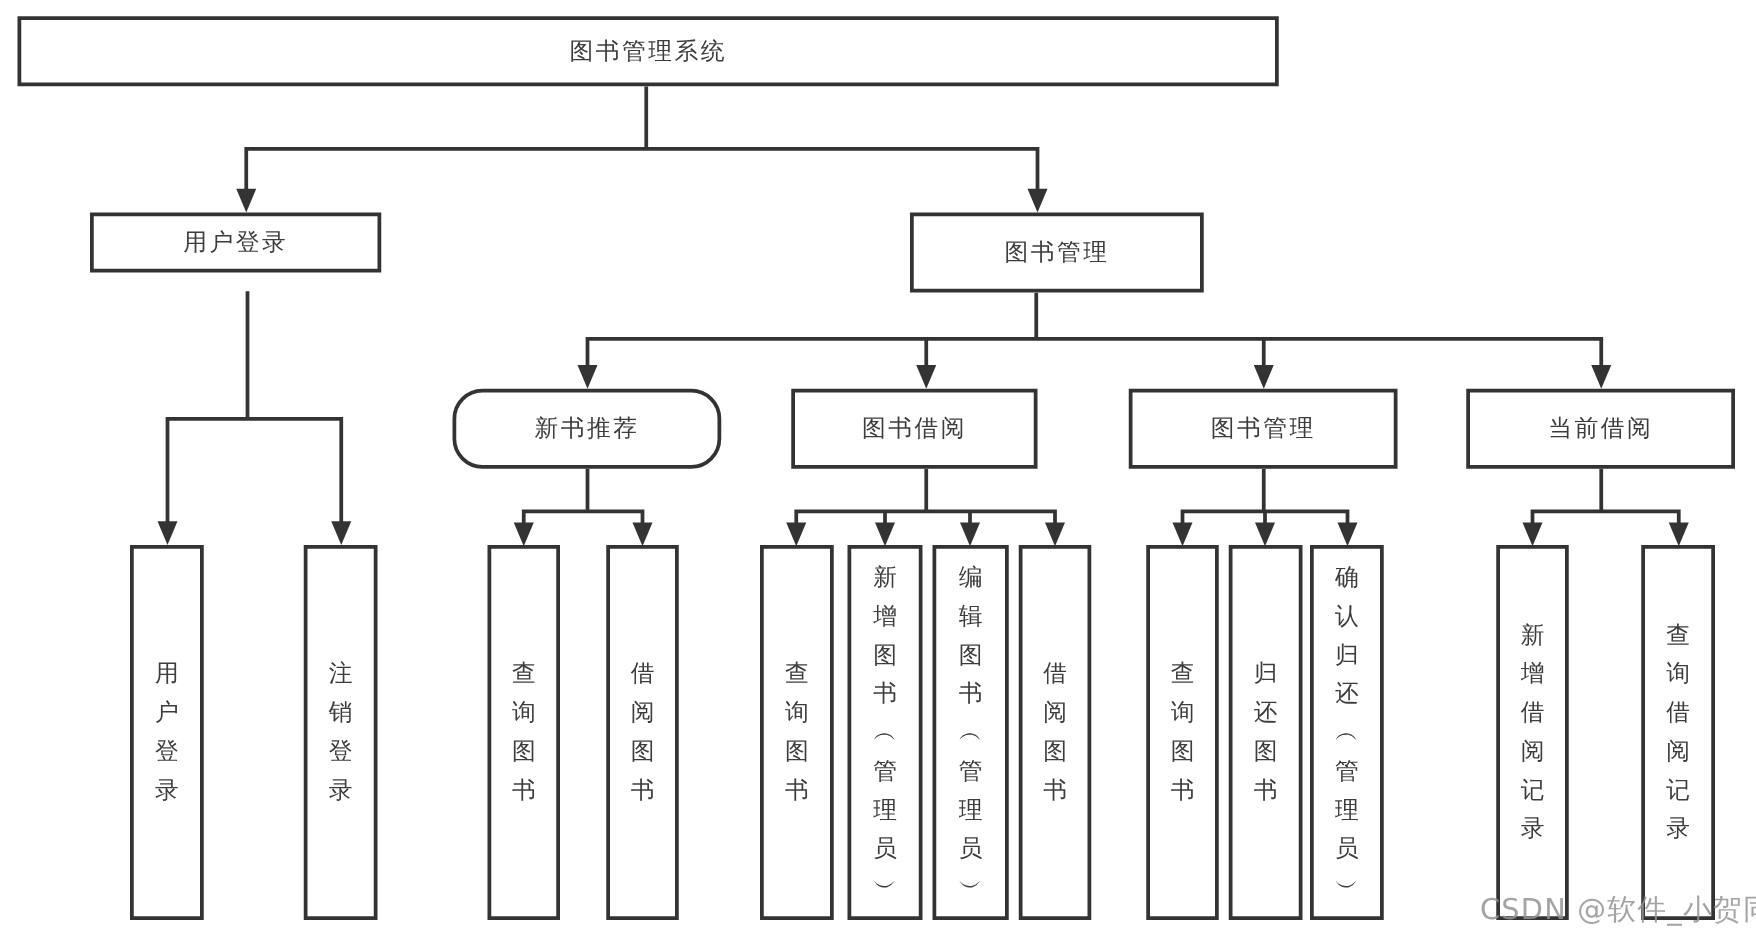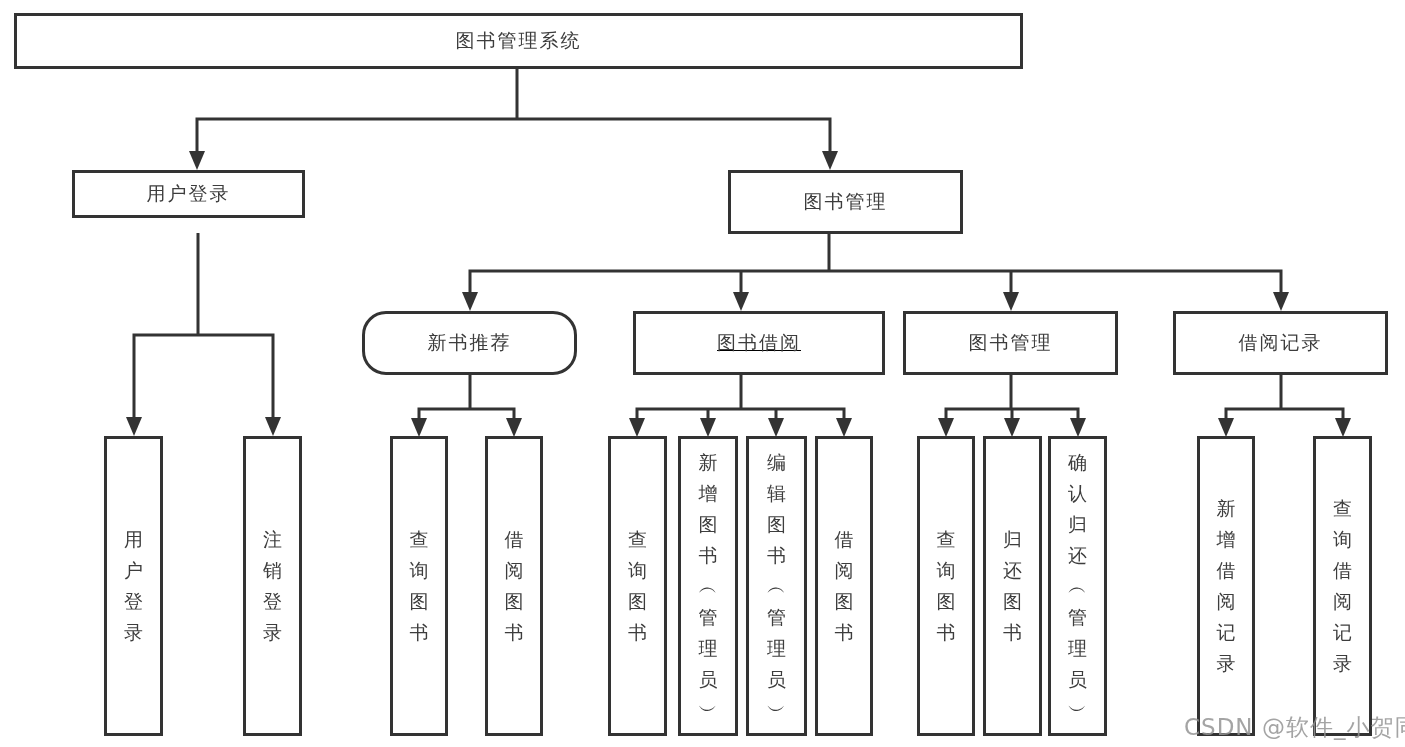--- a/index.html
+++ b/index.html
@@ -110,28 +110,28 @@
   <div class="box" style="left:72px; top:170px; width:233px; height:48px;">
     <span class="hlabel">用户登录</span>
   </div>
   <div class="box" style="left:712px; top:170px; width:235px; height:64px;margin-left:16px;">
     <span class="hlabel">图书管理</span>
   </div>
 
   <div class="box" style="left:362px; top:311px; width:215px; height:64px;border-radius:24px;">
     <span class="hlabel">新书推荐</span>
   </div>
-  <div class="box" style="left:633px; top:311px; width:252px; height:64px;text-decoration:underline;">
+  <div class="box" style="left:633px; top:311px; width:197px; height:64px;">
     <span class="hlabel">图书借阅</span>
   </div>
   <div class="box" style="left:903px; top:311px; width:215px; height:64px;">
     <span class="hlabel">图书管理</span>
   </div>
   <div class="box" style="left:1173px; top:311px; width:215px; height:64px;">
-    <span class="hlabel">借阅记录</span>
+    <span class="hlabel">当前借阅</span>
   </div>
 
   <div class="box vbox" style="left:104px; top:436px; width:59px; height:300px;">
     <span class="vlabel">
         <span>用</span>
         <span>户</span>
         <span>登</span>
         <span>录</span>
       </span>
   </div>

